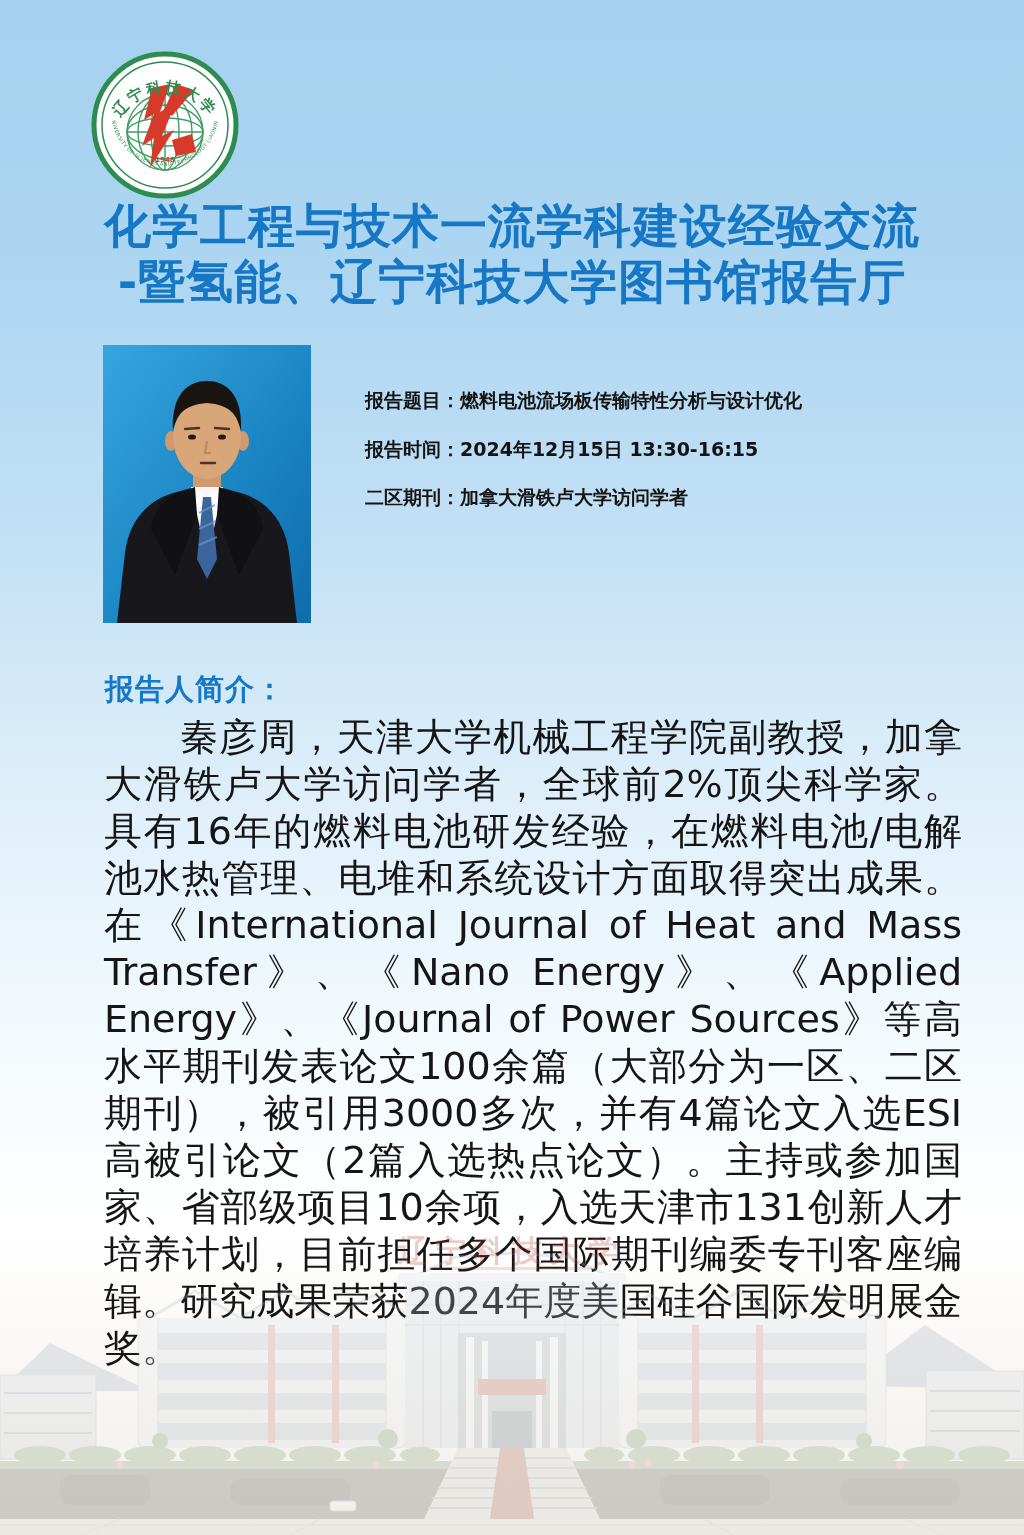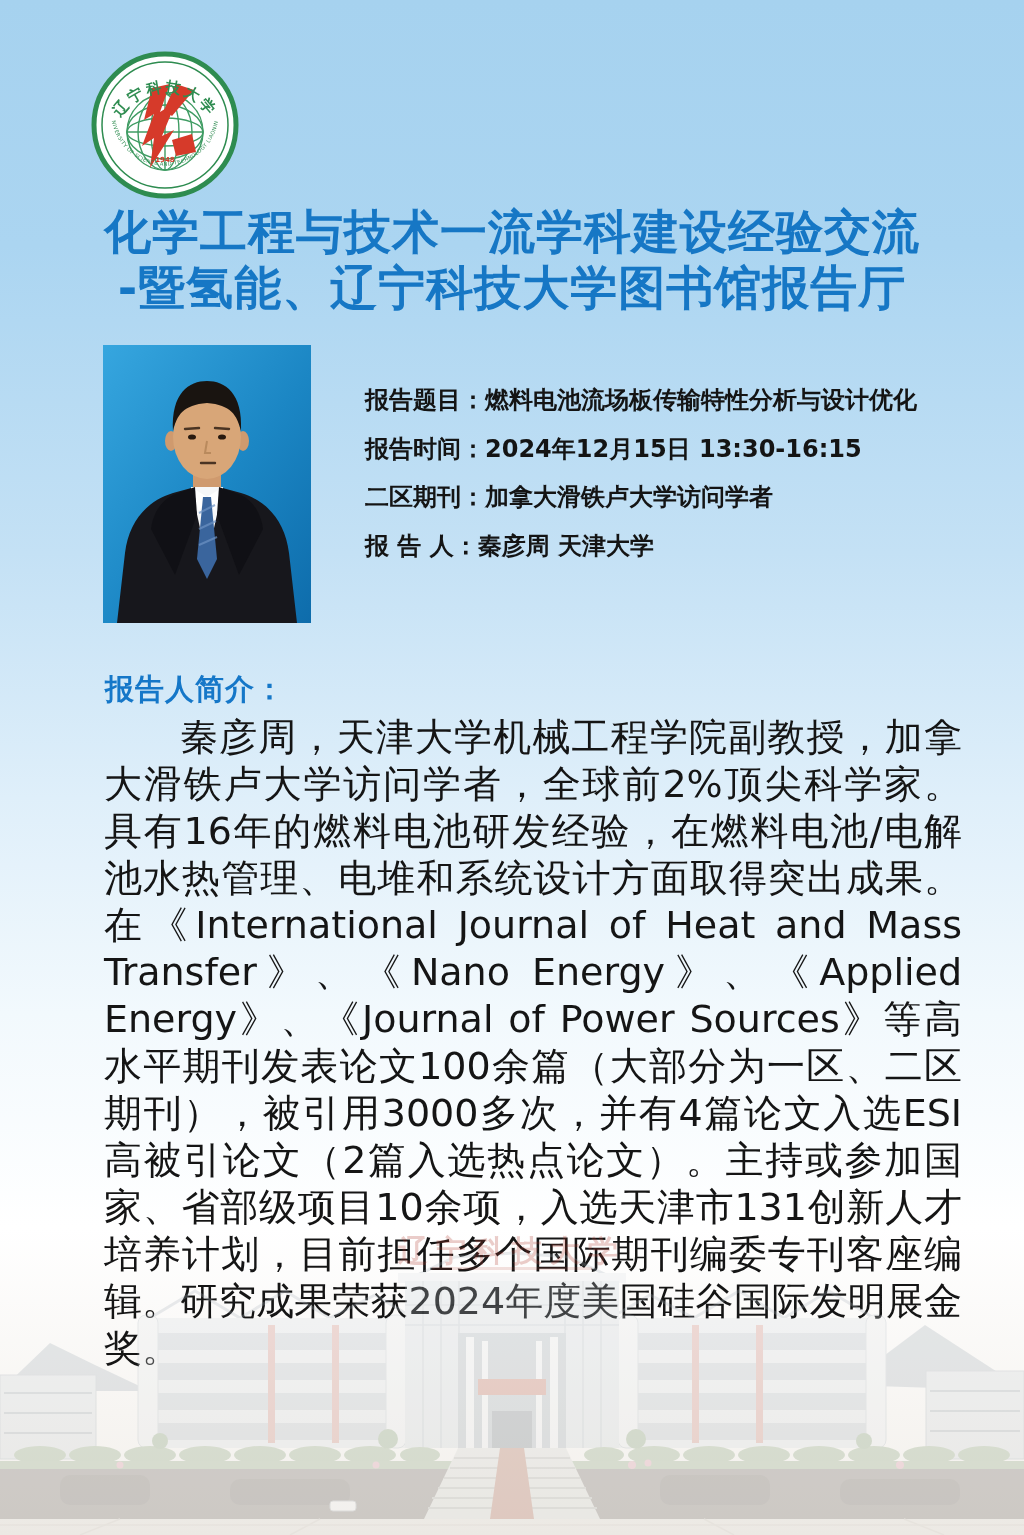--- a/index.html
+++ b/index.html
@@ -3,26 +3,26 @@
 <meta charset="utf-8">
 <style>
   * { margin:0; padding:0; box-sizing:border-box; }
   html,body { background:#dfeef8; }
   .poster {
     position:relative; width:1024px; height:1535px; margin:0 auto; overflow:hidden;
     background:linear-gradient(180deg,#a6d2ef 0%,#abd5f1 16%,#c4e1f5 36%,#dfeffa 52%,#f2f9fd 66%,#ffffff 80%,#f7f5f2 92%,#f2efeb 100%);
     font-family:"DejaVu Sans","Liberation Sans",sans-serif;
   }
   .logo { position:absolute; left:90px; top:50px; width:150px; height:150px; }
-  .title { position:absolute; left:0; top:204px; width:100%; text-align:center;
+  .title { position:absolute; left:0; top:198px; width:100%; text-align:center;
     color:#1677C5; font-weight:800; font-size:47px; line-height:56px; letter-spacing:1px; }
   .photo { position:absolute; left:103px; top:345px; width:208px; height:278px; overflow:hidden; }
   .photo svg { display:block; }
   .info { position:absolute; left:365px; top:376px; width:650px; color:#141414; }
-  .info-row { height:48.6px; line-height:48.6px; white-space:nowrap; font-size:24px; font-weight:700; }
+  .info-row { height:48.6px; line-height:48.6px; white-space:nowrap; font-size:19px; font-weight:700; }
   .info-label { font-weight:800; }
   .bio-heading { position:absolute; left:105px; top:670px; font-size:29px; font-weight:800; color:#1577C8; letter-spacing:1px;text-align:right; }
   .bio-text { position:absolute; left:104px; top:714px; width:858px; font-size:38px; line-height:47px;
     color:#151515; font-weight:500; text-align:justify; text-indent:2em; }
   .building { position:absolute; left:0; bottom:0; width:1024px; height:322px; }
 </style>
 </head>
 <body>
 
 <div class="poster">
@@ -118,23 +118,20 @@
 
   <div class="info">
     <div class="info-row">
       <span class="info-label">报告题目：</span><span>燃料电池流场板传输特性分析与设计优化</span>
     </div>
     <div class="info-row">
       <span class="info-label">报告时间：</span><span>2024年12月15日 13:30-16:15</span>
     </div>
     <div class="info-row">
       <span class="info-label">二区期刊：</span><span>加拿大滑铁卢大学访问学者</span>
-    </div>
-    <div class="info-row">
-      <span class="info-label">报 告 人：</span><span>秦彦周 天津大学</span>
     </div>
   </div>
 
   <div class="bio-heading">报告人简介：</div>
   <p class="bio-text">秦彦周，天津大学机械工程学院副教授，加拿大滑铁卢大学访问学者，全球前2%顶尖科学家。具有16年的燃料电池研发经验，在燃料电池/电解池水热管理、电堆和系统设计方面取得突出成果。在《International Journal of Heat and Mass Transfer》、《Nano Energy》、《Applied Energy》、《Journal of Power Sources》等高水平期刊发表论文100余篇（大部分为一区、二区期刊），被引用3000多次，并有4篇论文入选ESI高被引论文（2篇入选热点论文）。主持或参加国家、省部级项目10余项，入选天津市131创新人才培养计划，目前担任多个国际期刊编委专刊客座编辑。研究成果荣获2024年度美国硅谷国际发明展金奖。</p>
 
   <div class="building">
     <svg viewBox="0 0 1024 322" width="1024" height="322">
       <g opacity="0.25">
 

